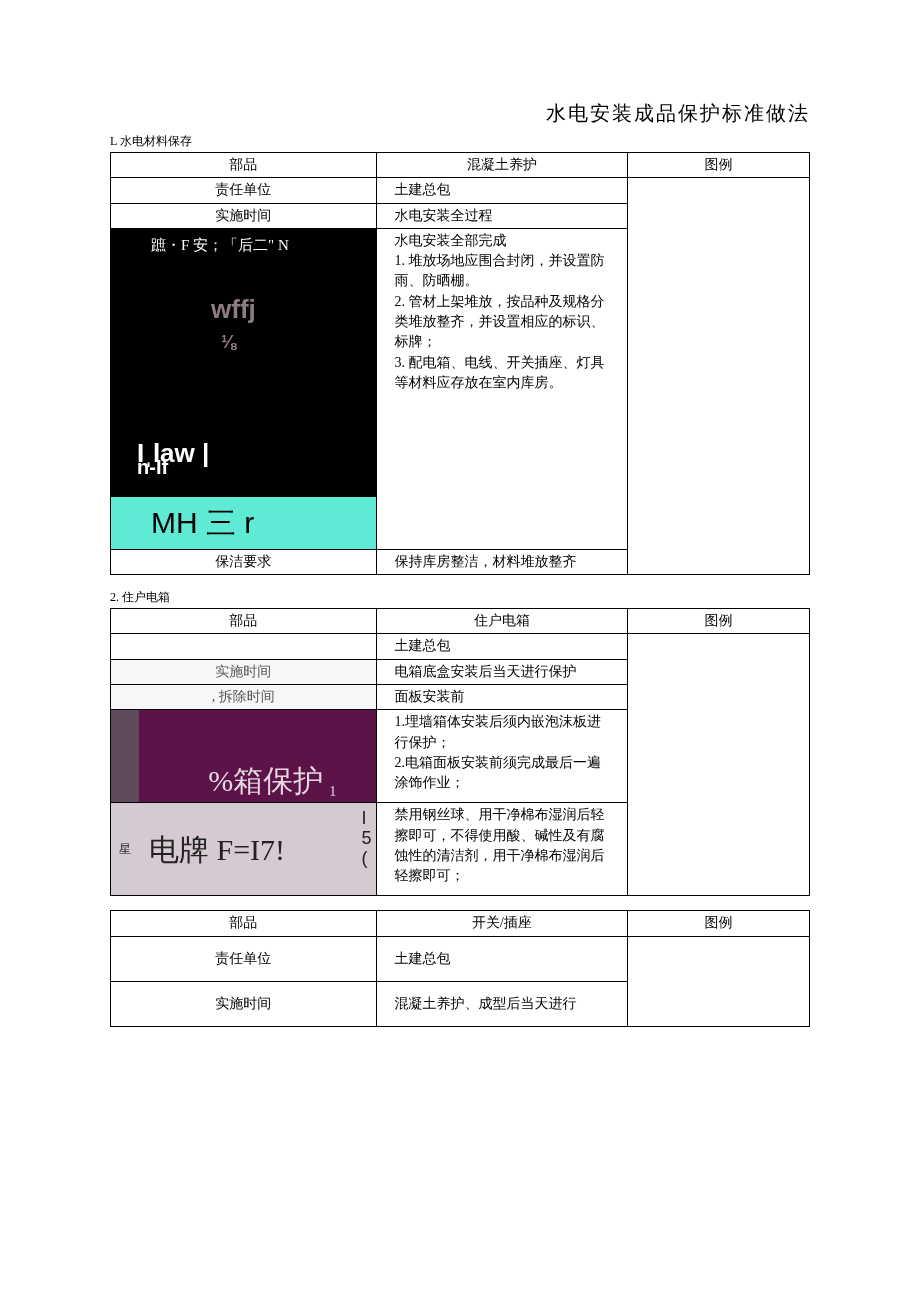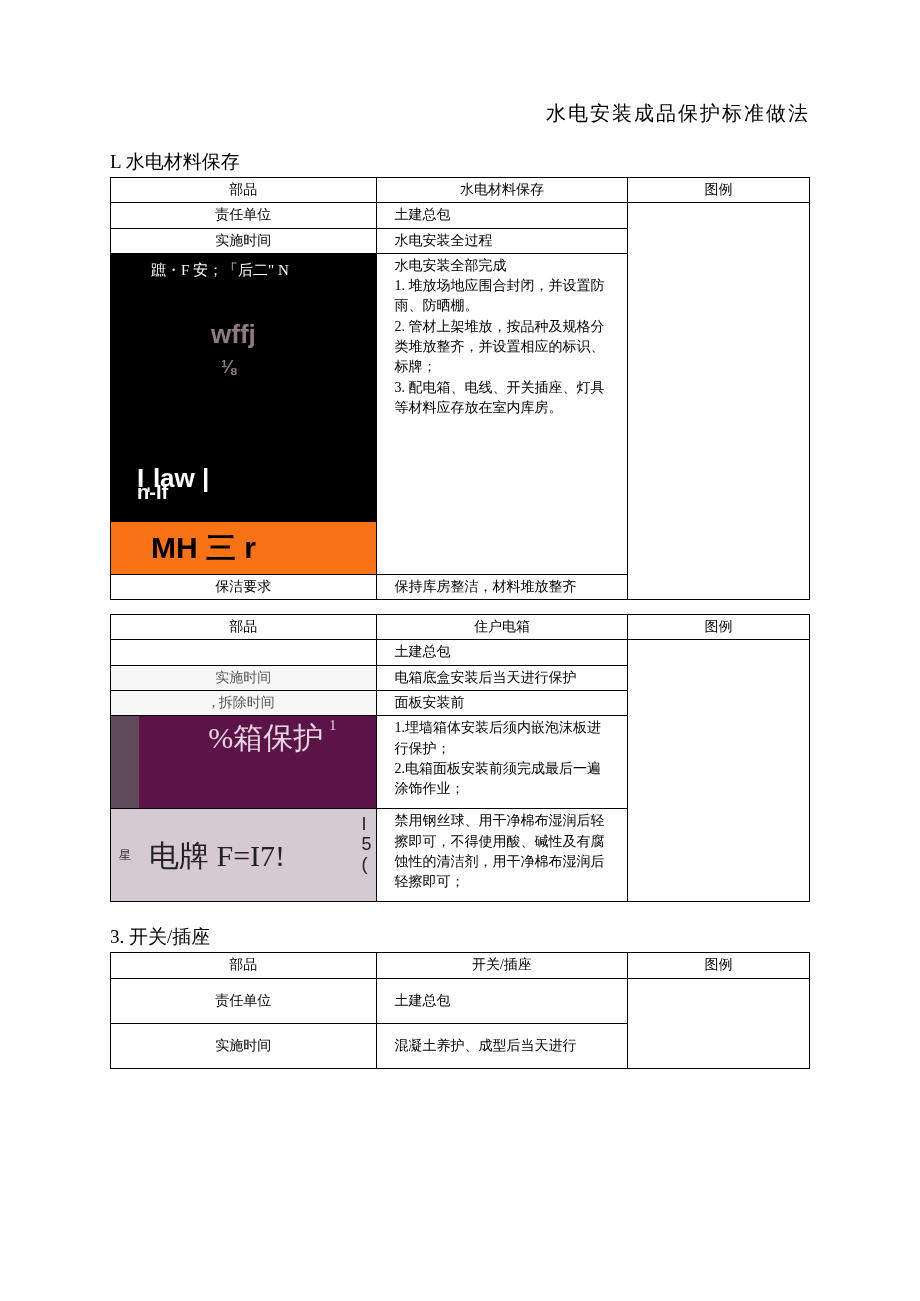--- a/index.html
+++ b/index.html
@@ -13,22 +13,22 @@
   }
   .page {
     padding: 100px 110px 40px 110px;
   }
   .title {
     text-align: right;
     font-size: 20px;
     letter-spacing: 2px;
   }
   .section-head {
-    font-size: 19px;
-    margin: 22px 0 2px 0;
+    font-size: 12px;
+    margin: 6px 0 2px 0;
   }
   table {
     width: 100%;
     border-collapse: collapse;
     table-layout: fixed;
     margin-bottom: 14px;
   }
   td {
     border: 1px solid #000;
     padding: 2px 18px;
@@ -47,27 +47,27 @@
     color: #fff;
     height: 320px;
     position: relative;
     font-family: sans-serif;
   }
   .dark-img .l1 { position:absolute; top:6px; left:40px; font-family:"SimSun"; font-size:15px; }
   .dark-img .l2 { position:absolute; top:62px; left:100px; color:#8f7b83; font-size:26px; font-weight:bold; }
   .dark-img .l3 { position:absolute; top:100px; left:110px; color:#8f7b83; font-size:18px; font-weight:bold; }
   .dark-img .l4 { position:absolute; top:206px; left:26px; color:#fff; font-size:26px; font-weight:bold; }
   .dark-img .l5 { position:absolute; top:224px; left:26px; color:#fff; font-size:20px; font-weight:bold; }
-  .dark-img .whitebar { position:absolute; left:0; right:0; bottom:0; height:52px; background:#f97316; color:#000; font-size:30px; font-weight:bold; padding-left:40px; line-height:52px; font-family:sans-serif; }
+  .dark-img .whitebar { position:absolute; left:0; right:0; bottom:0; height:52px; background:#5eead4; color:#000; font-size:30px; font-weight:normal; padding-left:40px; line-height:52px; font-family:sans-serif; }
   
   .s2-row1 {
     display:flex; height:92px;
   }
   .s2-row1 .bar { width:28px; background:#5e4a5a; }
-  .s2-row1 .body { flex:1; background:#5b1348; color:#e6d6e0; font-size:30px; display:flex; align-items:flex-start; justify-content:center; padding-right:12px;padding-left:42px; }
+  .s2-row1 .body { flex:1; background:#5b1348; color:#e6d6e0; font-size:30px; display:flex; align-items:flex-end; justify-content:center; padding-right:12px;padding-left:42px; }
   .s2-row1 .body .sup { font-size:14px; margin-left:6px; vertical-align:super; }
   
   .s2-row2 {
     display:flex; height:92px;
   }
   .s2-row2 .bar { width:28px; background:#d6cad2; color:#222; font-size:12px; display:flex; align-items:center; justify-content:center; }
   .s2-row2 .body { flex:1; background:#d6cad2; color:#222; display:flex; align-items:center; font-size:30px; padding-left:10px; position:relative; font-family:"SimSun"; }
   .s2-row2 .body .txt { font-family:"SimSun","宋体"; }
   .s2-row2 .body .side { position:absolute; right:4px; top:6px; font-size:18px; font-family:sans-serif; line-height:1.1; text-align:left; }
   .gray-label-cell { text-align:center; color:#555; background:#f7f7f7; }
@@ -83,21 +83,21 @@
   <div class="section-head">L 水电材料保存</div>
   <table>
     <colgroup>
         <col class="col-a">
         <col class="col-b">
         <col class="col-c">
       </colgroup>
     <tbody>
         <tr>
       <td class="center">部品</td>
-      <td class="center">水电材料保存</td>
+      <td class="center">混凝土养护</td>
       <td class="center">图例</td>
     </tr>
     <tr>
       <td class="center">责任单位</td>
       <td>土建总包</td>
       <td rowspan="4"></td>
     </tr>
     <tr>
       <td class="center">实施时间</td>
       <td>水电安装全过程</td>
@@ -118,20 +118,21 @@
 2. 管材上架堆放，按品种及规格分类堆放整齐，并设置相应的标识、标牌；
 3. 配电箱、电线、开关插座、灯具等材料应存放在室内库房。</td>
     </tr>
     <tr>
       <td class="center">保洁要求</td>
       <td>保持库房整洁，材料堆放整齐</td>
     </tr>
   </tbody>
     </table>
 
+  <div class="section-head">2. 住户电箱</div>
   <table>
     <colgroup>
         <col class="col-a">
         <col class="col-b">
         <col class="col-c">
       </colgroup>
     <tbody>
         <tr>
       <td class="center">部品</td>
       <td class="center">住户电箱</td>
@@ -175,21 +176,20 @@
               <div>(</div>
             </div>
           </div>
         </div>
       </td>
       <td style="white-space:pre-line;">禁用钢丝球、用干净棉布湿润后轻擦即可，不得使用酸、碱性及有腐蚀性的清洁剂，用干净棉布湿润后轻擦即可；</td>
     </tr>
   </tbody>
     </table>
 
-  <div class="section-head"> 3. 开关/插座</div>
   <table>
     <colgroup>
         <col class="col-a">
         <col class="col-b">
         <col class="col-c">
       </colgroup>
     <tbody>
         <tr>
       <td class="center">部品</td>
       <td class="center">开关/插座</td>

